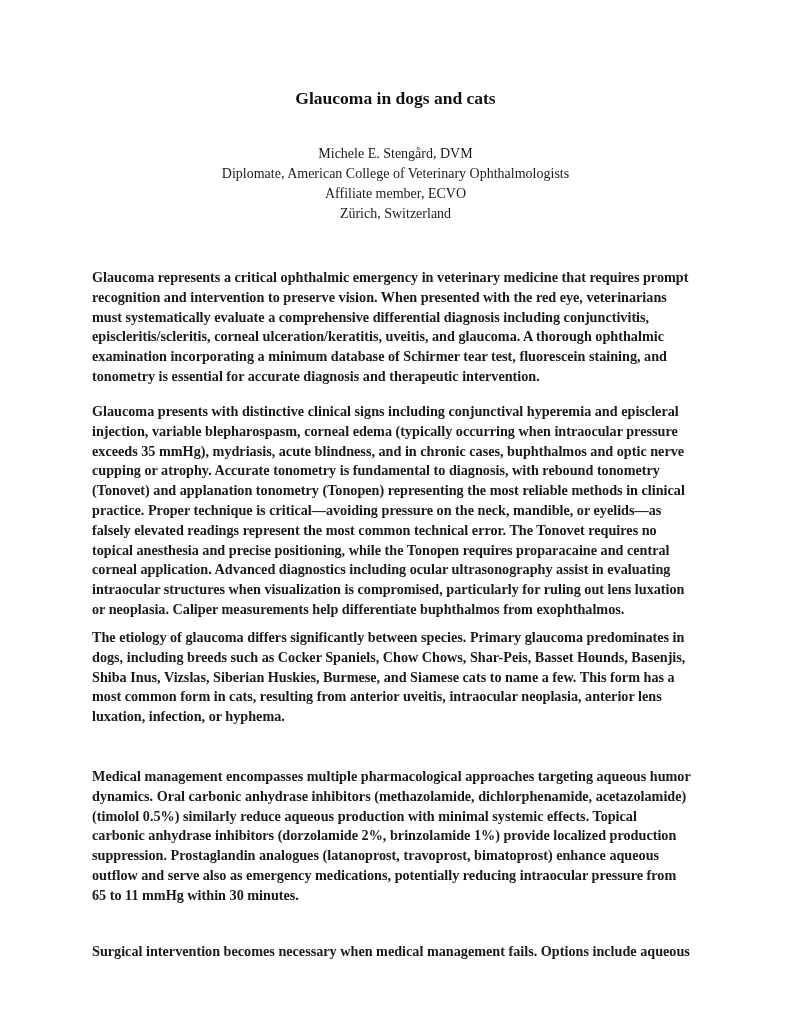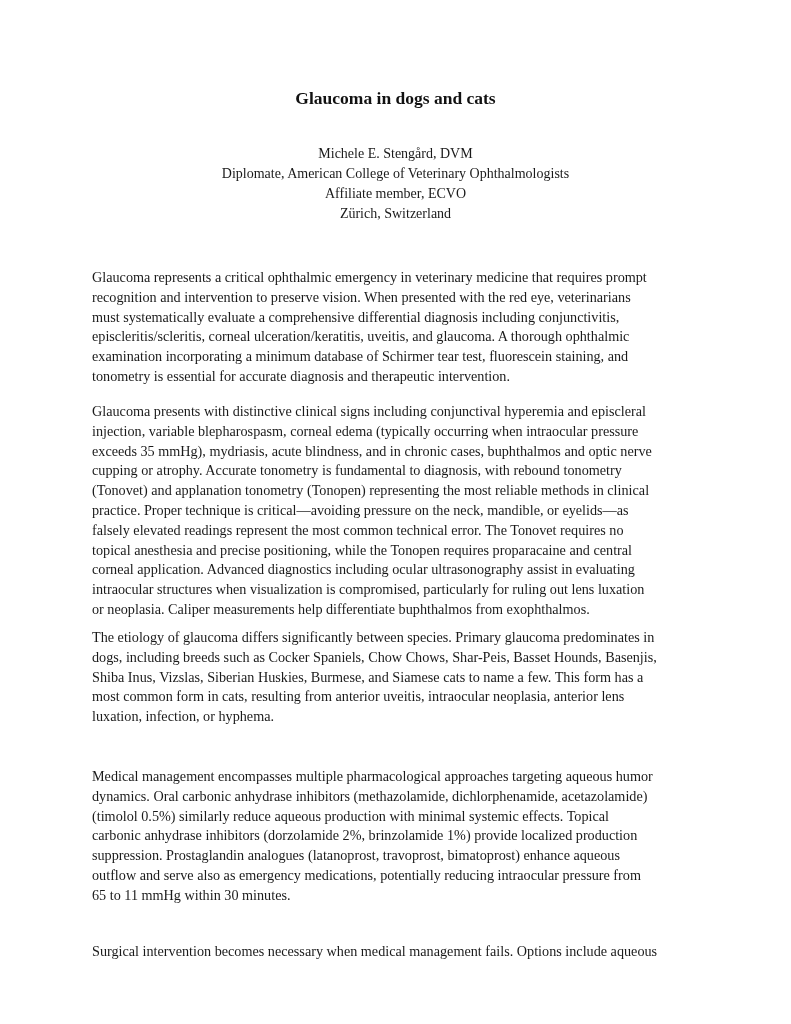--- a/index.html
+++ b/index.html
@@ -46,20 +46,21 @@
       color: #1a1a1a;
     }
     .author-line { margin: 0; white-space: nowrap; }
     .body-text {
       position: absolute;
       left: 92px;
       width: 640px;
       font-size: 14.2px;
       line-height: 19.8px;
       color: #1a1a1a;
+      font-weight: bold;
     }
     .para { margin: 0; }
     .line { display: block; white-space: nowrap; }
     #p1 { top: 252px; }
     #p2 { top: 386px; }
     #p3 { top: 612px; }
     #p4 { top: 751px; }
     #p5 { top: 926px; }
   </style>
 </head>

